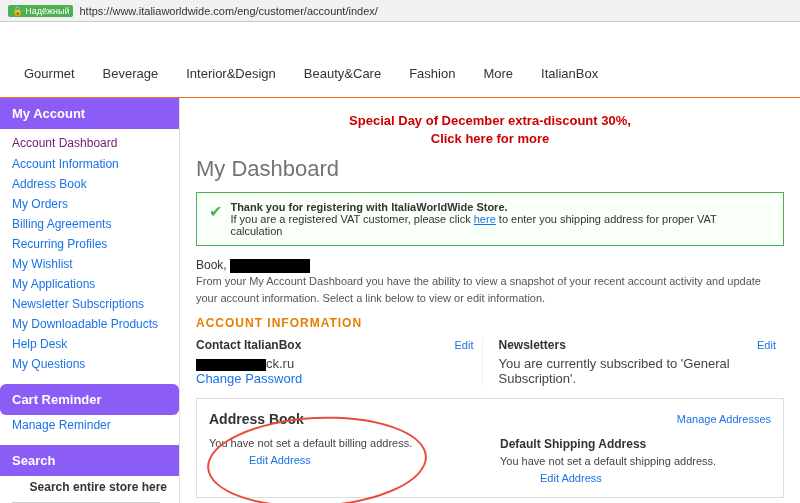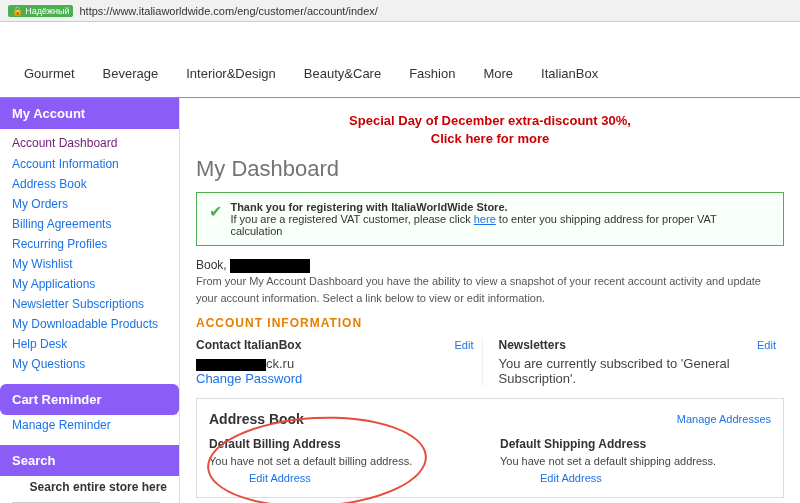--- a/index.html
+++ b/index.html
@@ -350,21 +350,20 @@
       </div>
     </div>
 
     <div class="address-book-container">
       <div class="address-book-title">
         <span>Address Book</span>
         <a href="#">Manage Addresses</a>
       </div>
       <div class="address-columns">
         <div class="address-col">
-          <div class="address-col-title">Default Billing Address</div>
           <div class="address-col-text">You have not set a default billing address.</div>
           <a href="#" class="address-col-link">Edit Address</a>
         </div>
         <div class="address-col">
           <div class="address-col-title">Default Shipping Address</div>
           <div class="address-col-text">You have not set a default shipping address.</div>
           <a href="#" class="address-col-link">Edit Address</a>
         </div>
       </div>
 

